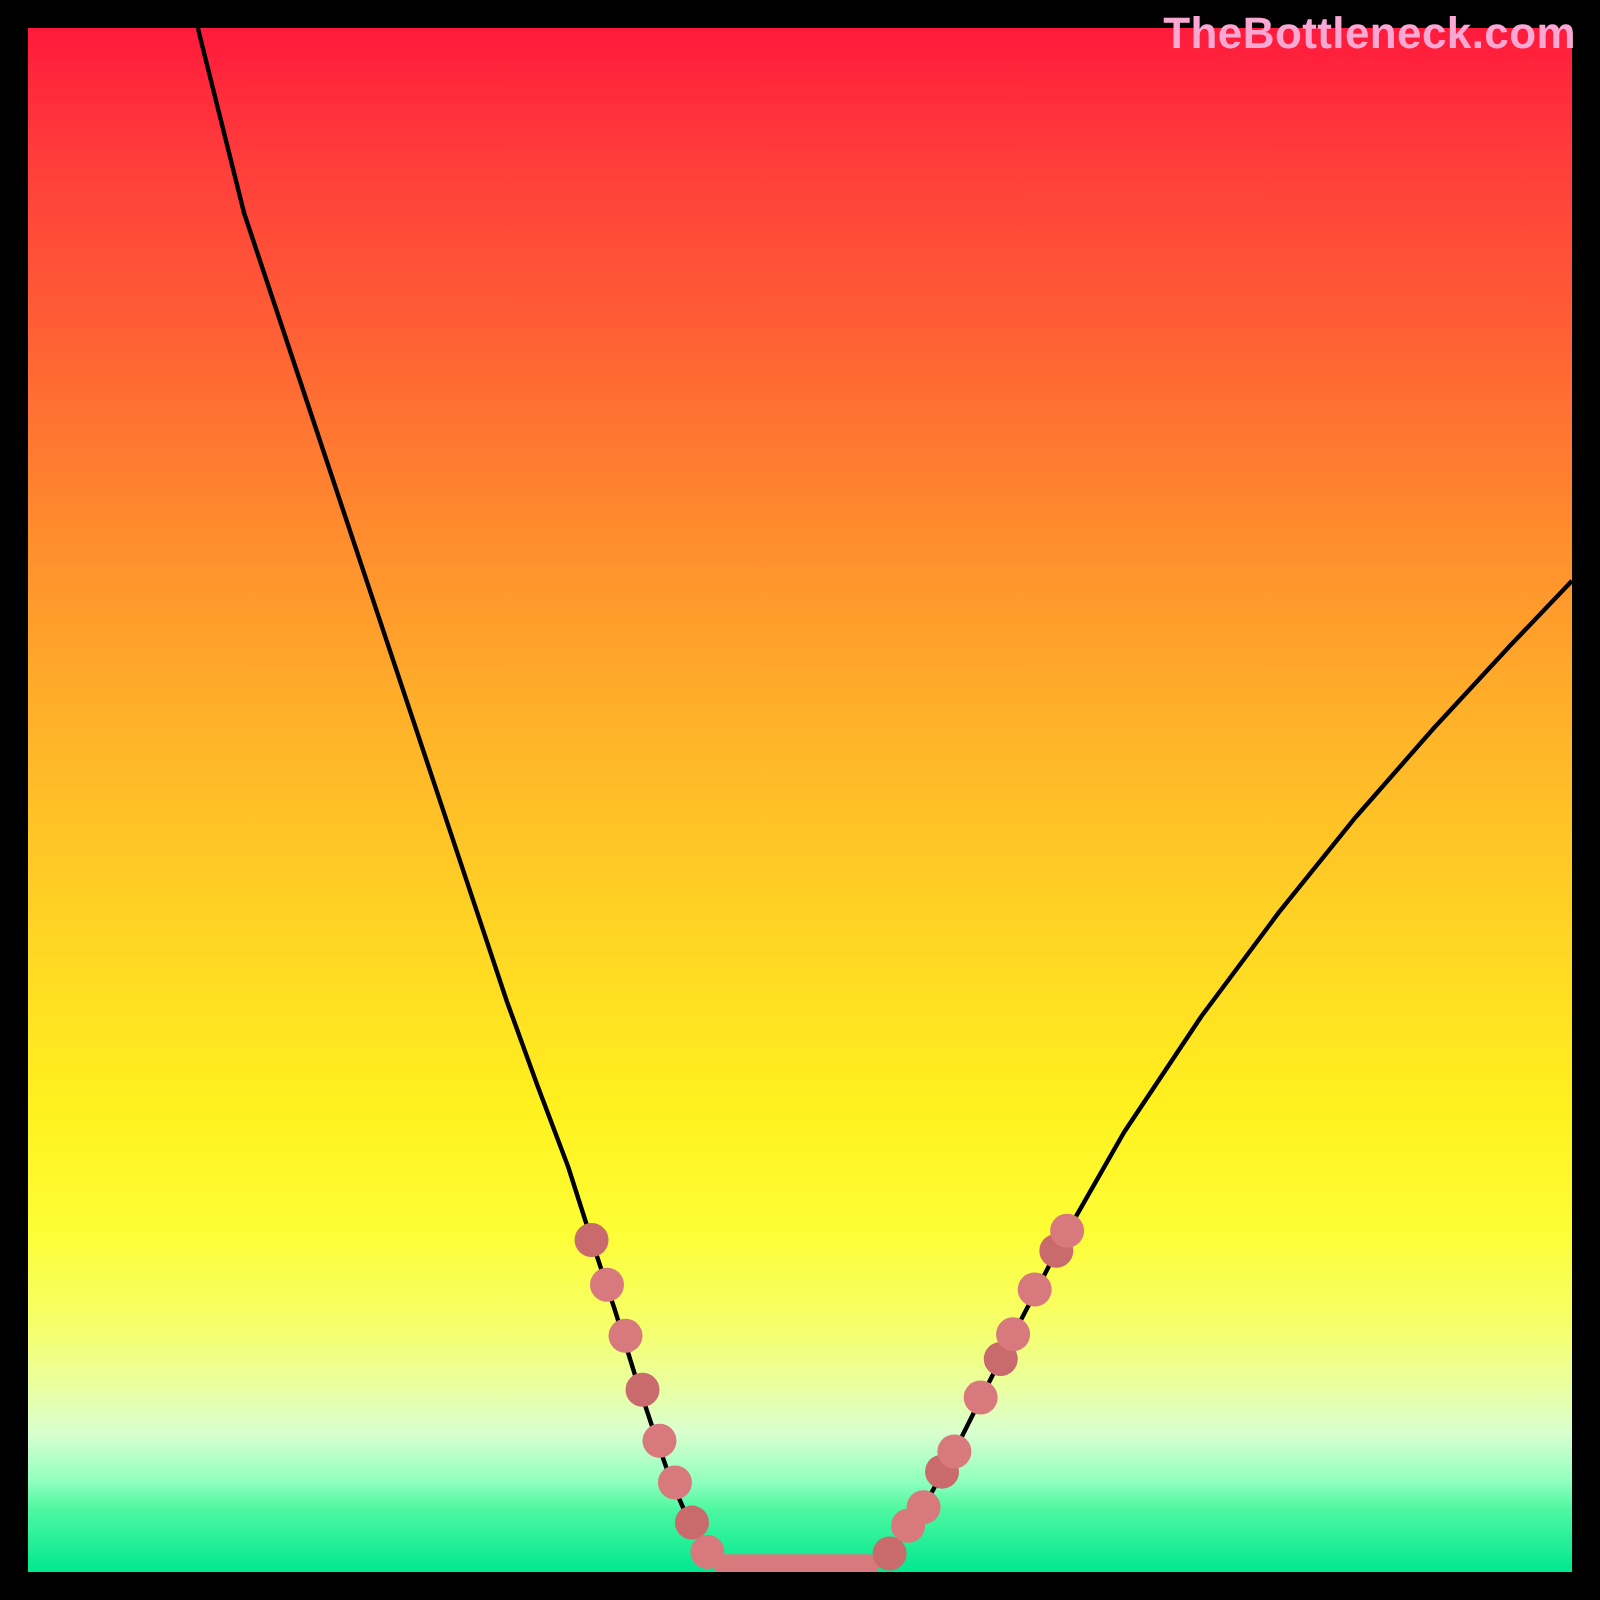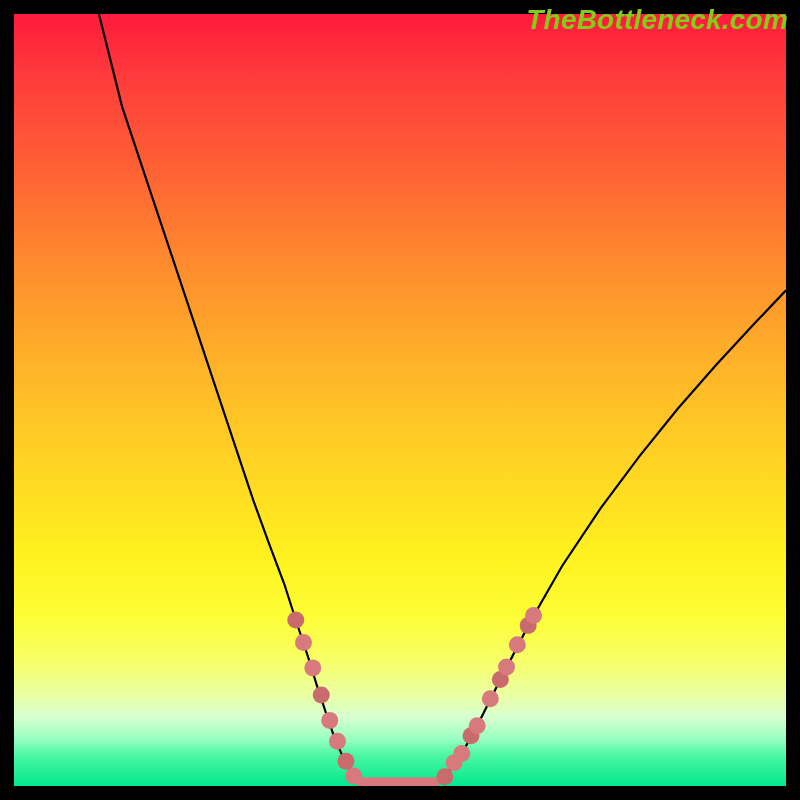--- a/index.html
+++ b/index.html
@@ -31,26 +31,25 @@
       #d9ffd0 91%,
       #94ffc0 94%,
       #4cf7a2 96%,
       #00e88e 100%
     );
   }
   .watermark {
     position: absolute;
     top: 4px;
     right: 12px;
-    color: #84cc16;
-    font-size: 28px;
+    color: #f9a8d4;
+    font-size: 22px;
     font-weight: 600;
     letter-spacing: 0.2px;
     user-select: none;
-    font-style: italic;
   }
   svg {
     position: absolute;
     left: 0;
     top: 0;
     width: 772px;
     height: 772px;
   }
   .curve {
     fill: none;

